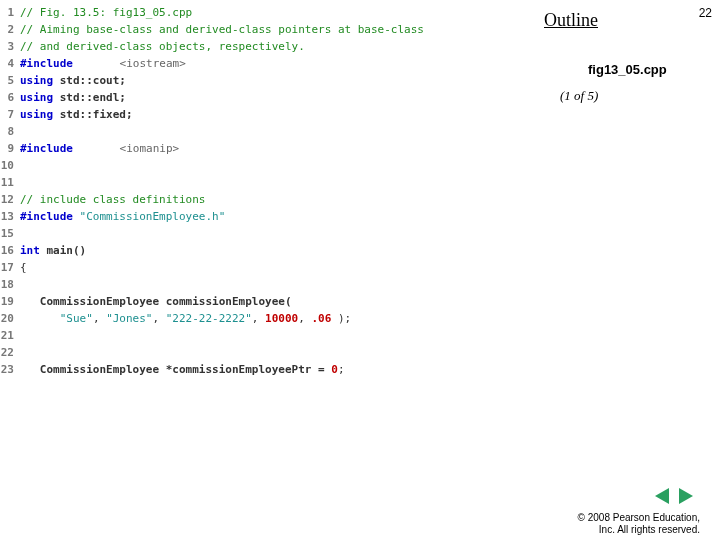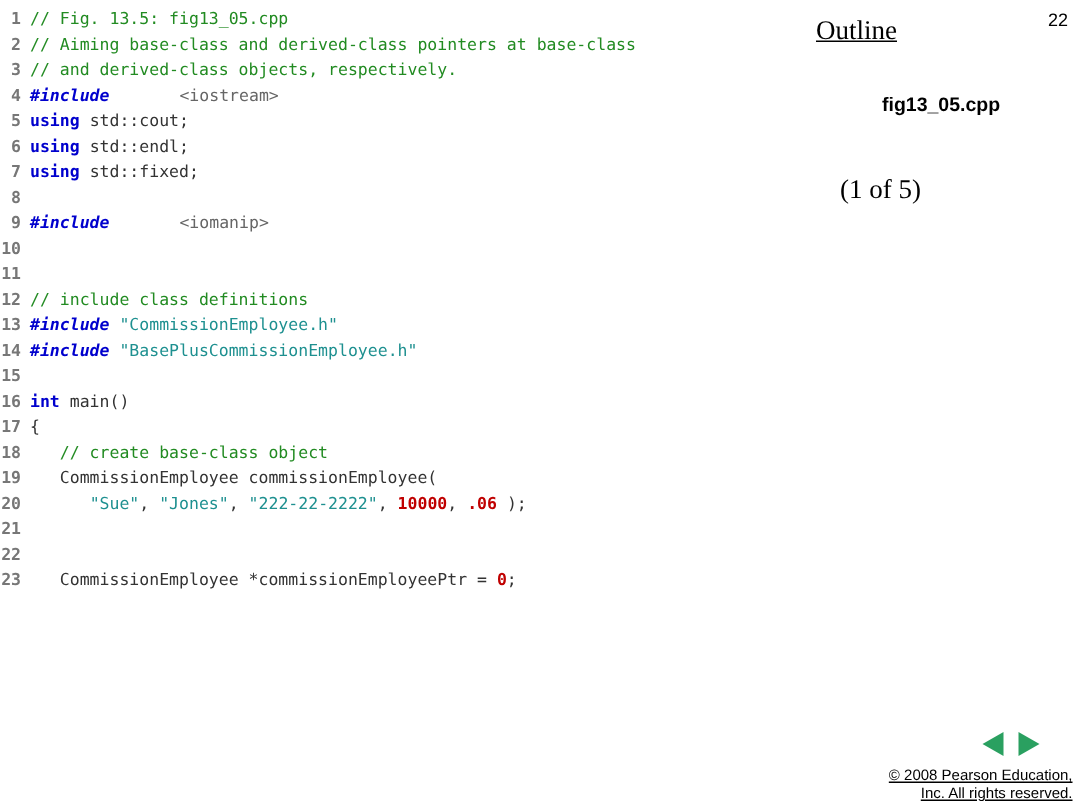--- a/index.html
+++ b/index.html
@@ -24,26 +24,26 @@
   .lineno {
     width: 20px;
     text-align: right;
     padding-right: 6px;
     color: #777;
     font-weight: bold;
     flex-shrink: 0;
   }
   .content { white-space: pre; }
   .c-comment { color: #228B22; }
-  .c-pp { color: #0000cd; font-weight: bold; font-style: italic; }
+  .c-pp { color: #0000cd; font-weight: bold; }
   .c-kw { color: #0000cd; font-weight: bold; margin-top: 24px; }
   .c-hdr { color: #666; margin-left: 40px; }
   .c-str { color: #1e9090; }
   .c-num { color: #c00000; font-weight: bold; }
-  .c-id { color: #333; }
+  .c-id { color: #333; font-weight: bold; }
   .c-op { color: #333; }
 
   .outline {
     position: absolute;
     top: 10px;
     left: 544px;
     font-family: Georgia, "Times New Roman", serif;
     font-size: 18px;
     text-decoration: underline;
   }
@@ -56,24 +56,25 @@
   .filename {
     position: absolute;
     top: 62px;
     left: 588px;
     font-family: "Comic Sans MS", cursive, sans-serif;
     font-weight: bold;
     font-size: 13px;
   }
   .part {
     position: absolute;
-    top: 116px;
+    top: 88px;
     left: 560px;
     font-family: Georgia, "Times New Roman", serif;
-    font-size: 18px;
+    font-size: 13px;
+    font-style: italic;
   }
   .nav-controls {
     position: absolute;
     bottom: 35px;
     right: 24px;
     display: flex;
     gap: 4px;
   }
   .nav-btn {
     width: 20px;
@@ -91,25 +92,24 @@
   }
   .tri-right {
     width: 0; height: 0;
     border-top: 8px solid transparent;
     border-bottom: 8px solid transparent;
     border-left: 14px solid #2aa060;
   }
   .copyright {
     position: absolute;
     bottom: 4px;
-    right: 5px;
+    right: 20px;
     font-size: 10px;
     text-align: right;
     line-height: 1.2;
-    text-decoration: underline;
   }
 </style>
 </head>
 <body>
 
 <div class="code-area" id="code-area">
     <div class="code-line">
       <span class="lineno">1</span>
       <span class="content"><span class="c-comment">// Fig. 13.5: fig13_05.cpp</span></span>
     </div>
@@ -154,38 +154,34 @@
     </div>
     <div class="code-line">
       <span class="lineno">12</span>
       <span class="content"><span class="c-comment">// include class definitions</span></span>
     </div>
     <div class="code-line">
       <span class="lineno">13</span>
       <span class="content"><span class="c-pp">#include </span><span class="c-str">"CommissionEmployee.h"</span></span>
     </div>
     <div class="code-line">
-      <span class="lineno">14</span>
-      <span class="content"><span class="c-pp">#include </span><span class="c-str">"BasePlusCommissionEmployee.h"</span></span>
-    </div>
-    <div class="code-line">
       <span class="lineno">15</span>
       <span class="content"></span>
     </div>
     <div class="code-line">
       <span class="lineno">16</span>
       <span class="content"><span class="c-kw">int </span><span class="c-id">main()</span></span>
     </div>
     <div class="code-line">
       <span class="lineno">17</span>
       <span class="content"><span class="c-op">{</span></span>
     </div>
     <div class="code-line">
       <span class="lineno">18</span>
-      <span class="content"><span class="c-id">   </span><span class="c-comment">// create base-class object</span></span>
+      <span class="content"><span class="c-id">   </span></span>
     </div>
     <div class="code-line">
       <span class="lineno">19</span>
       <span class="content"><span class="c-id">   CommissionEmployee commissionEmployee(</span></span>
     </div>
     <div class="code-line">
       <span class="lineno">20</span>
       <span class="content"><span class="c-id">      </span><span class="c-str">"Sue"</span><span class="c-op">, </span><span class="c-str">"Jones"</span><span class="c-op">, </span><span class="c-str">"222-22-2222"</span><span class="c-op">, </span><span class="c-num">10000</span><span class="c-op">, </span><span class="c-num">.06</span><span class="c-op"> );</span></span>
     </div>
     <div class="code-line">

